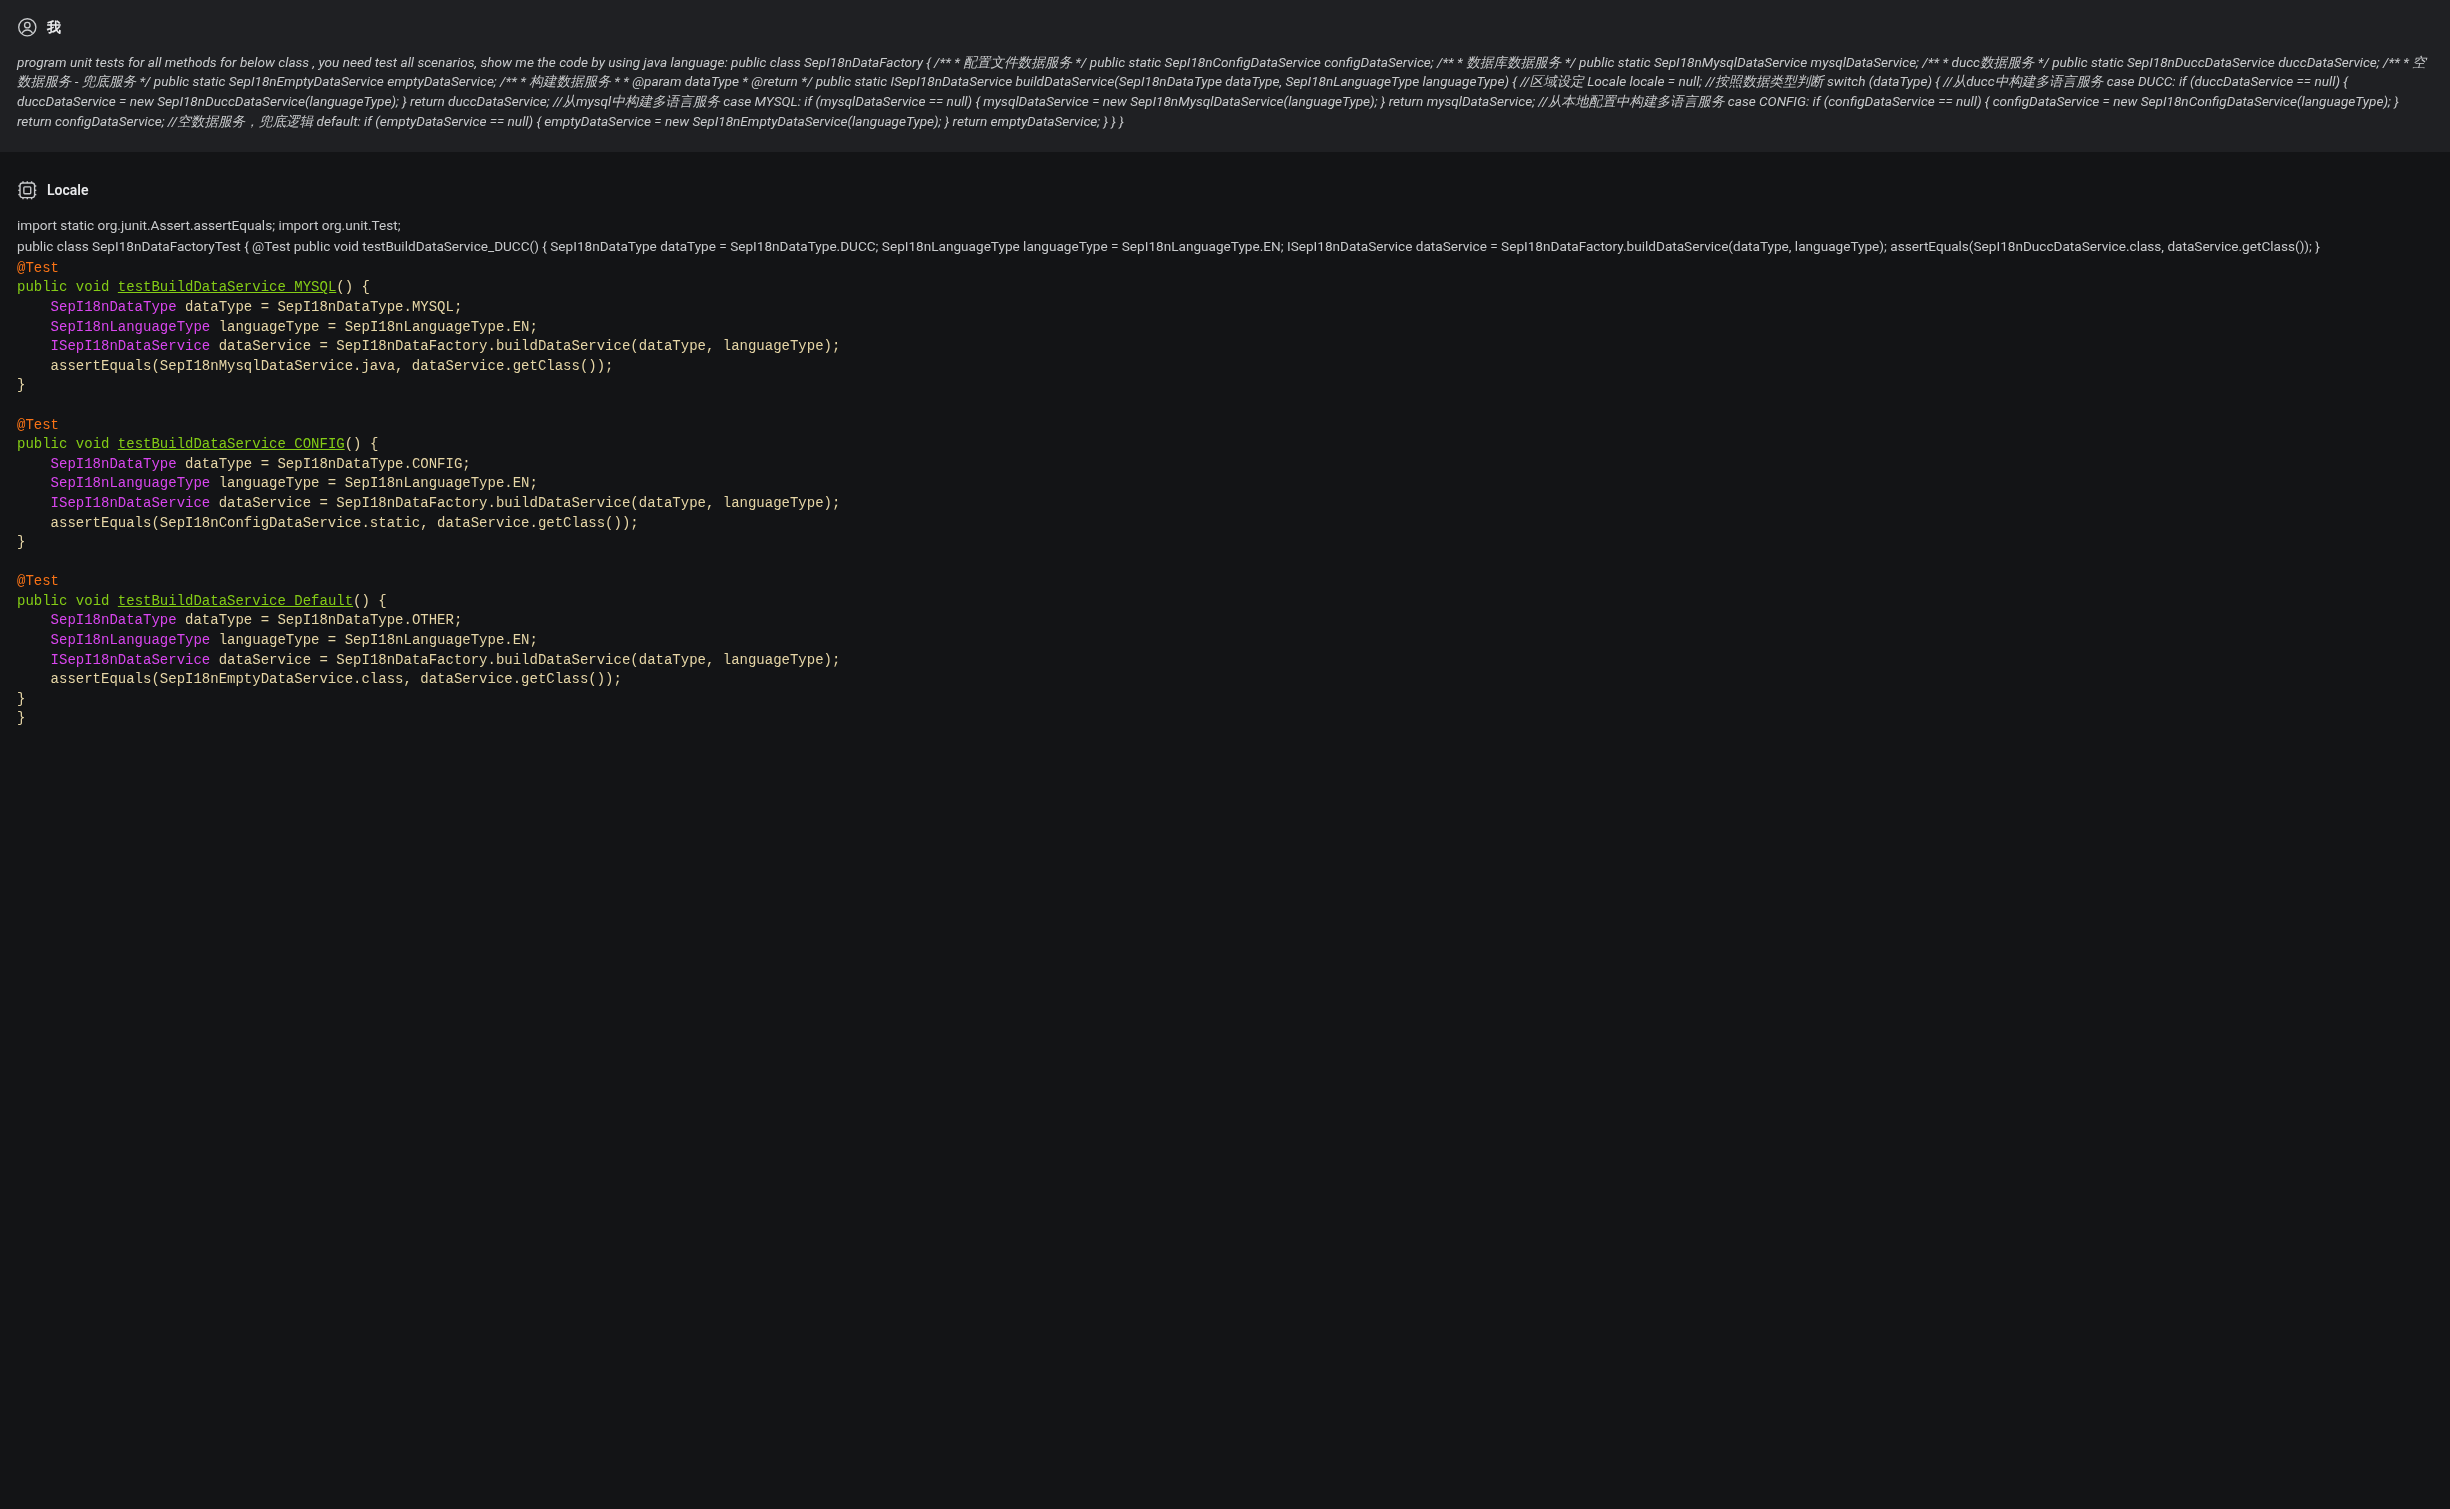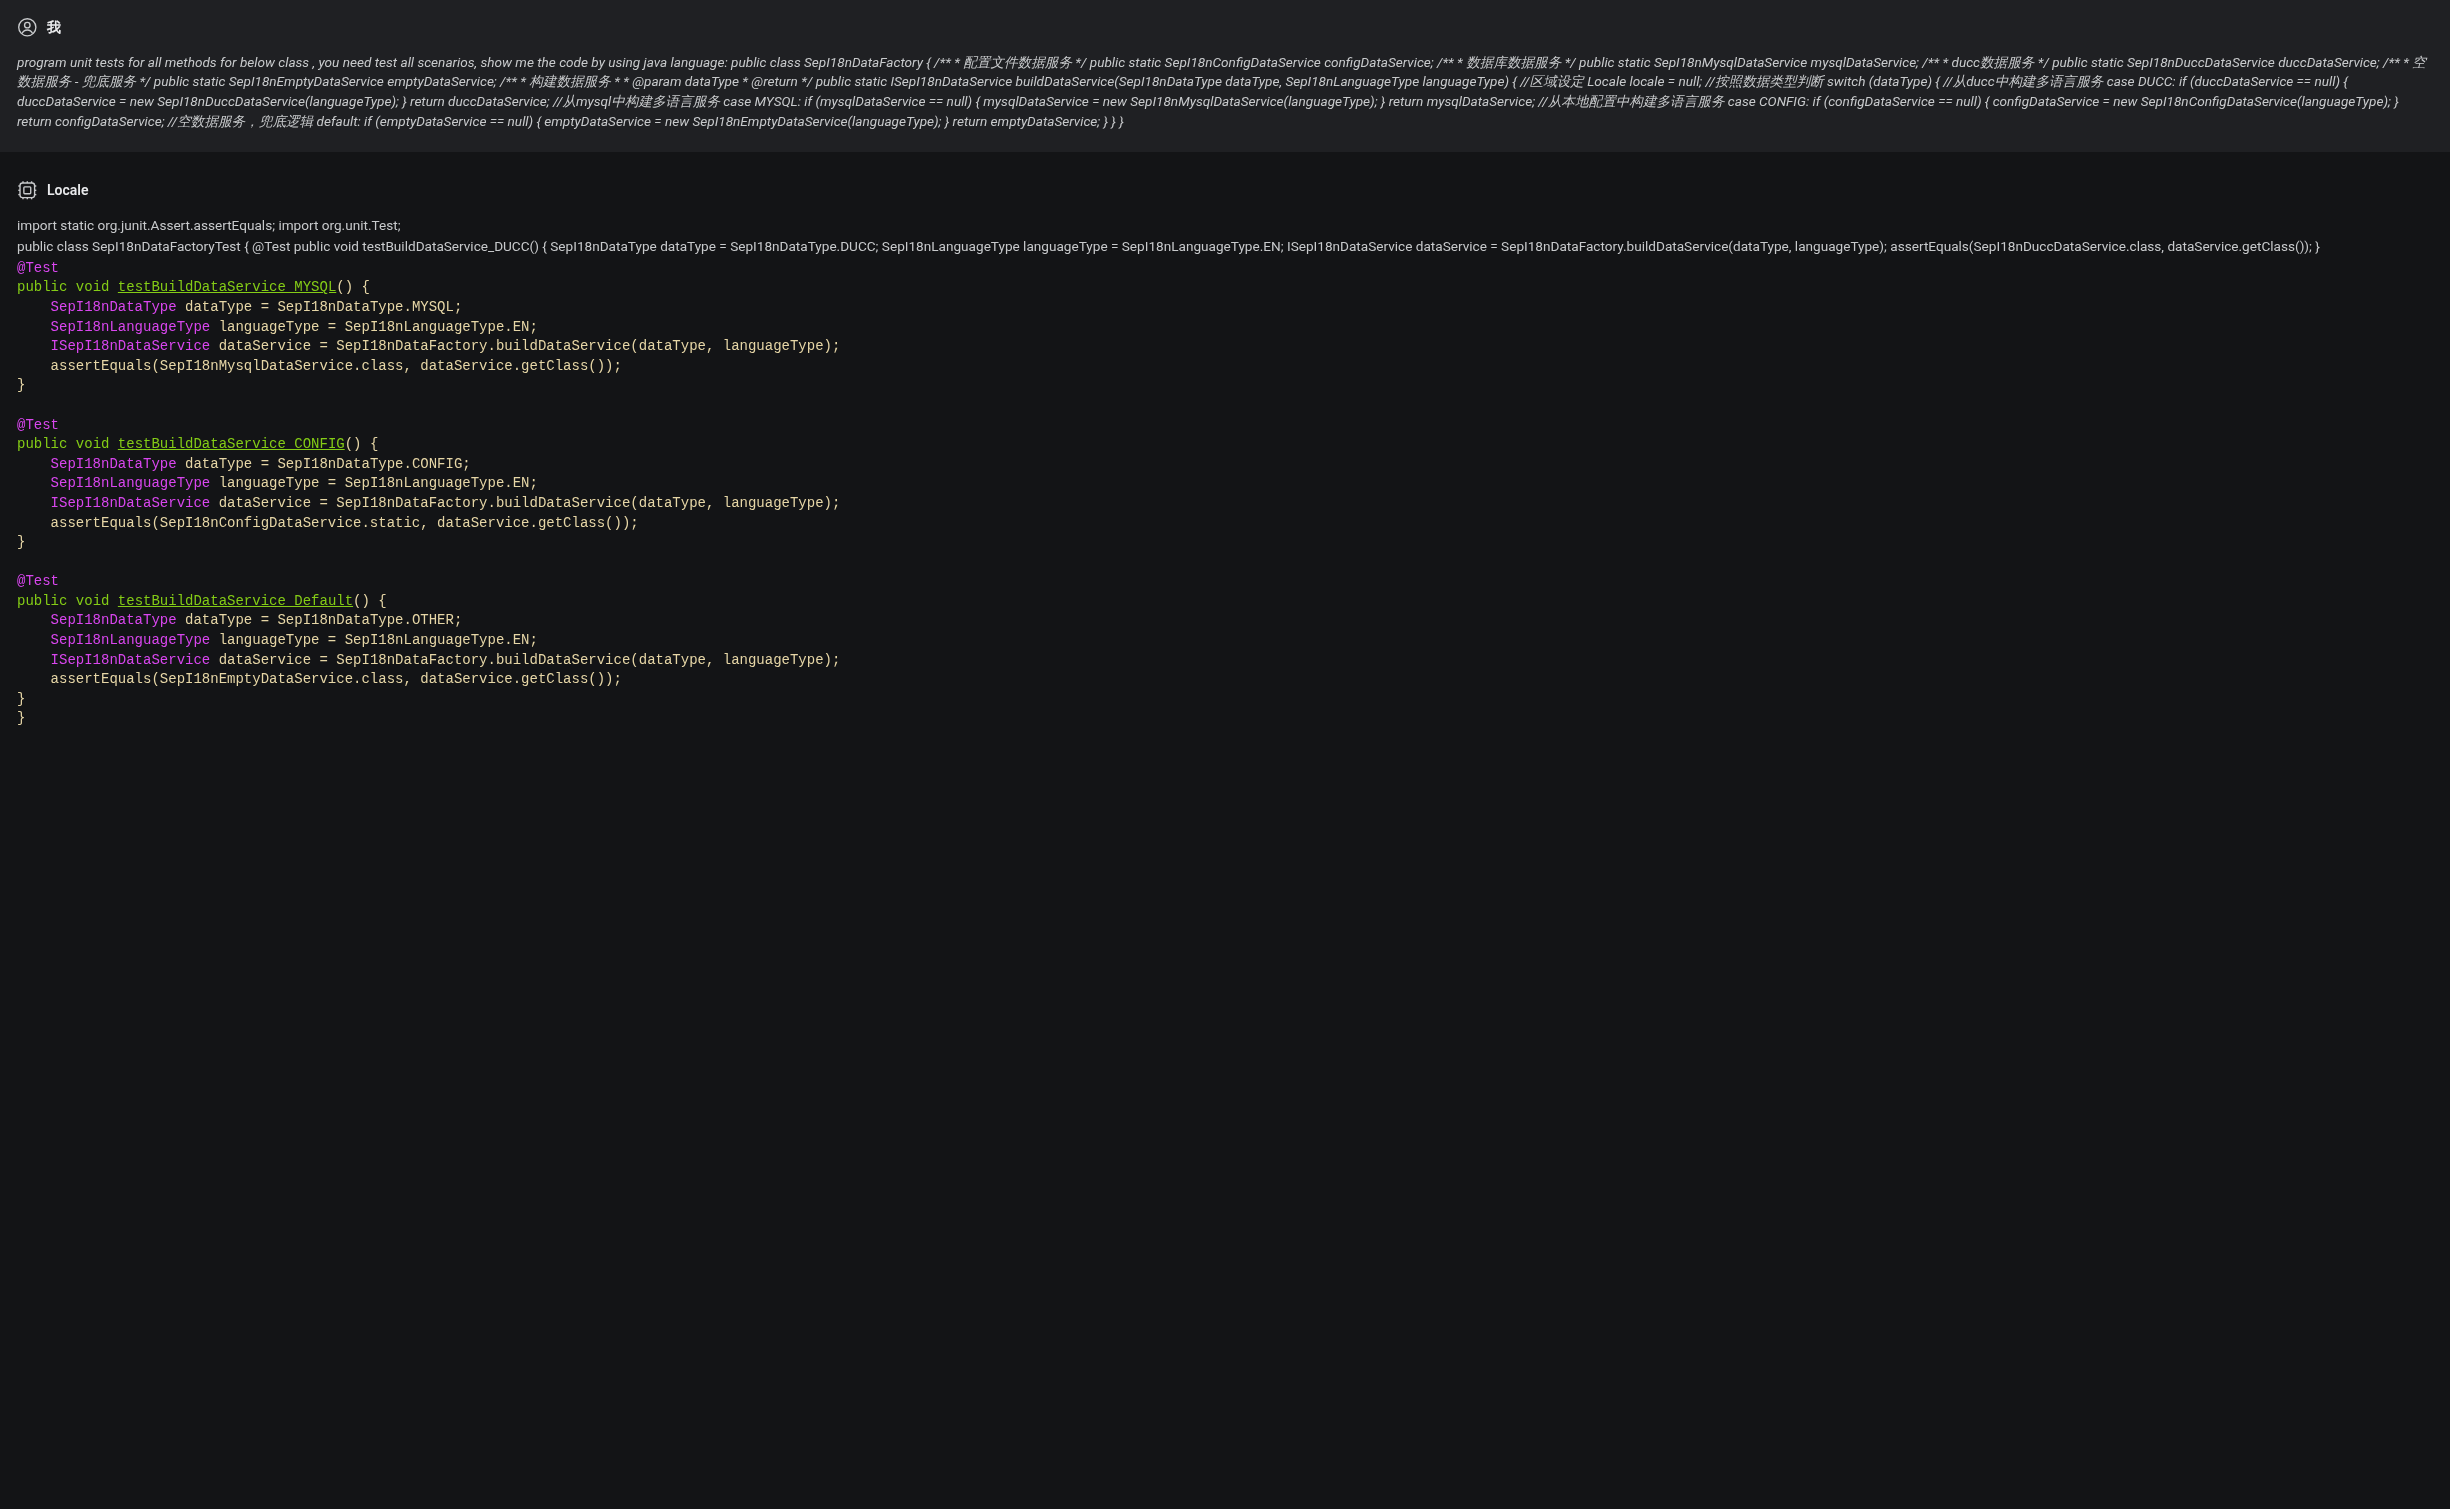--- a/index.html
+++ b/index.html
@@ -67,21 +67,21 @@
     margin:0;
     padding:0;
     background:transparent;
     color:#e6d6a6;
     font-family:ui-monospace,SFMono-Regular,Menlo,Consolas,"Liberation Mono",monospace;
     font-size:14px;
     line-height:1.4;
     white-space:pre;
     overflow-x:auto;
   }
-  .tok-anno{ color:#d946ef;margin-top:36px; }
+  .tok-anno{ color:#f97316;margin-top:36px; }
   .tok-kw{ color:#84cc16; font-weight:400; }
   .tok-mname{ color:#84cc16;text-decoration:underline; }
   .tok-type{ color:#d946ef; }
   .tok-normal{ color:#e6d6a6; }
 </style>
 </head>
 <body>
 
 <div class="page">
 
@@ -123,21 +123,21 @@
     </div>
 
     <div class="asst-para">import static org.junit.Assert.assertEquals; import org.unit.Test;</div>
     <div class="asst-para">public class SepI18nDataFactoryTest { @Test public void testBuildDataService_DUCC() { SepI18nDataType dataType = SepI18nDataType.DUCC; SepI18nLanguageType languageType = SepI18nLanguageType.EN; ISepI18nDataService dataService = SepI18nDataFactory.buildDataService(dataType, languageType); assertEquals(SepI18nDuccDataService.class, dataService.getClass()); }</div>
 
     <pre class="code" id="code-block"><span class="tok-anno">@Test</span>
 <span class="tok-kw">public</span> <span class="tok-kw">void</span> <span class="tok-mname">testBuildDataService_MYSQL</span><span class="tok-normal">() {</span>
     <span class="tok-type">SepI18nDataType</span> <span class="tok-normal">dataType = SepI18nDataType.MYSQL;</span>
     <span class="tok-type">SepI18nLanguageType</span> <span class="tok-normal">languageType = SepI18nLanguageType.EN;</span>
     <span class="tok-type">ISepI18nDataService</span> <span class="tok-normal">dataService = SepI18nDataFactory.buildDataService(dataType, languageType);</span>
-    <span class="tok-normal">assertEquals(SepI18nMysqlDataService.class, dataService.getClass());</span>
+    <span class="tok-normal">assertEquals(SepI18nMysqlDataService.java, dataService.getClass());</span>
 <span class="tok-normal">}</span>
 
 <span class="tok-anno">@Test</span>
 <span class="tok-kw">public</span> <span class="tok-kw">void</span> <span class="tok-mname">testBuildDataService_CONFIG</span><span class="tok-normal">() {</span>
     <span class="tok-type">SepI18nDataType</span> <span class="tok-normal">dataType = SepI18nDataType.CONFIG;</span>
     <span class="tok-type">SepI18nLanguageType</span> <span class="tok-normal">languageType = SepI18nLanguageType.EN;</span>
     <span class="tok-type">ISepI18nDataService</span> <span class="tok-normal">dataService = SepI18nDataFactory.buildDataService(dataType, languageType);</span>
     <span class="tok-normal">assertEquals(SepI18nConfigDataService.static, dataService.getClass());</span>
 <span class="tok-normal">}</span>
 

